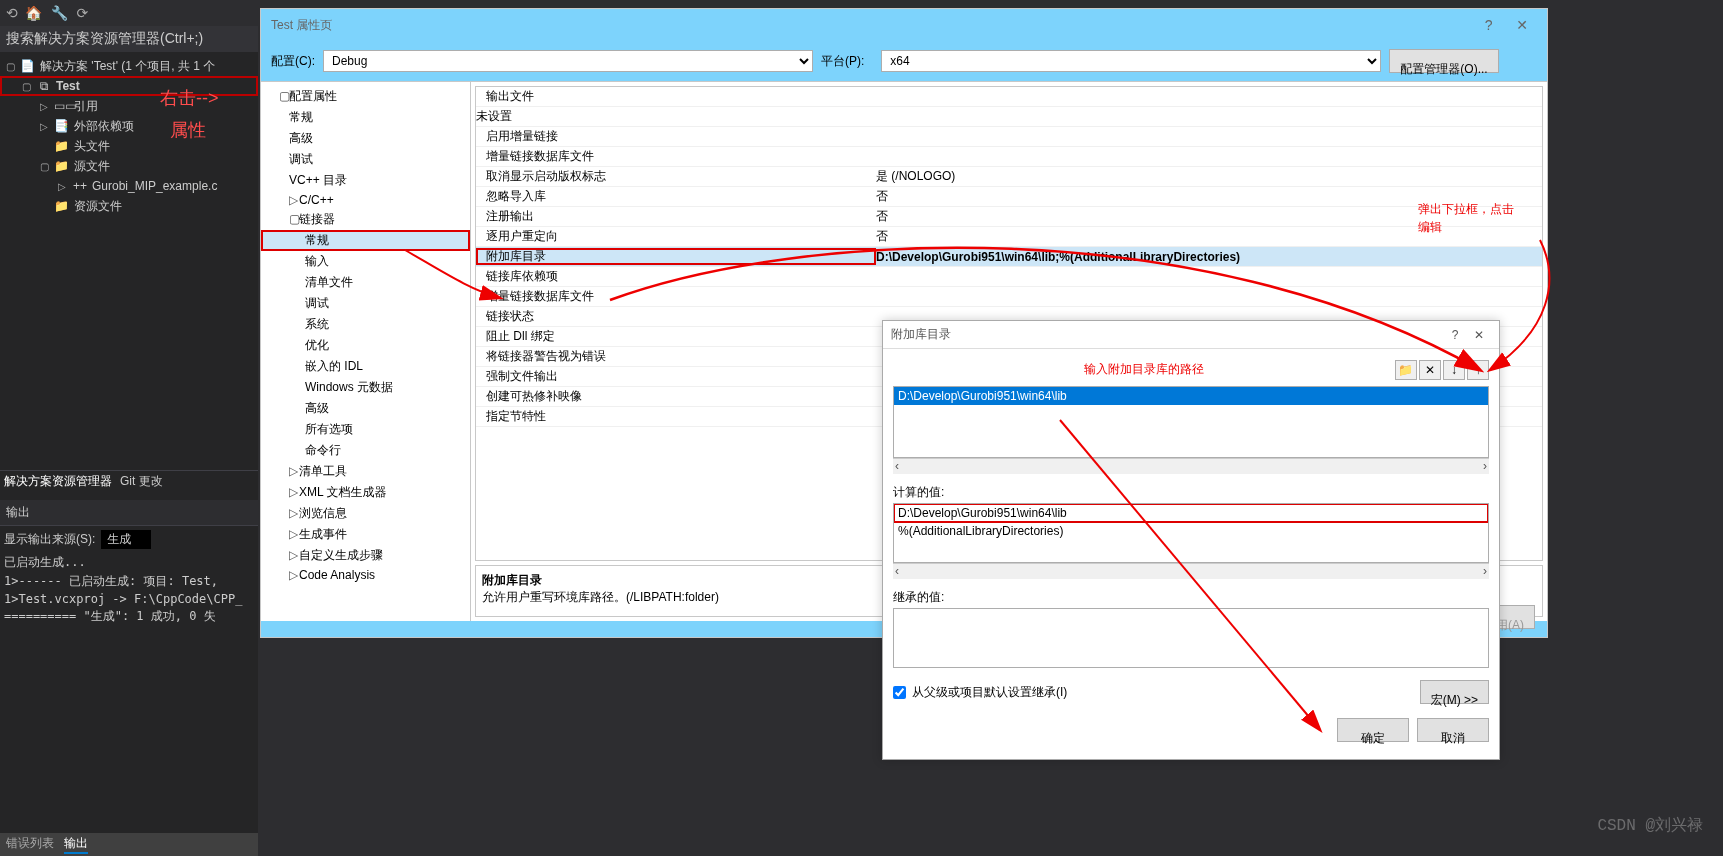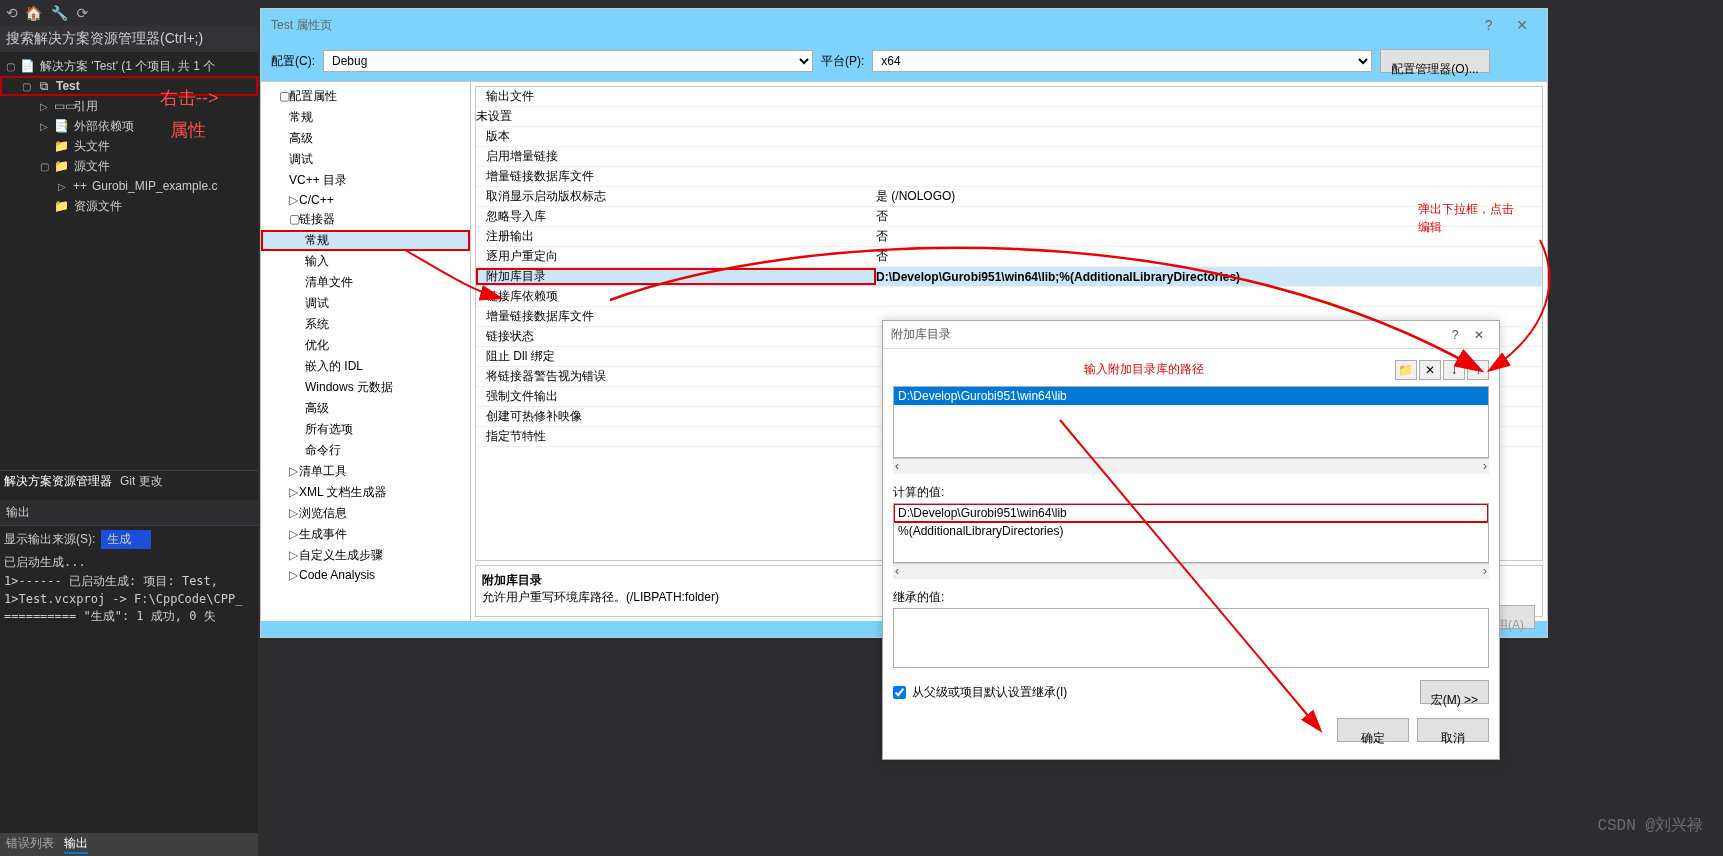--- a/index.html
+++ b/index.html
@@ -25,21 +25,21 @@
 .output-area .line { padding: 1px 4px; font-family: Consolas, monospace; white-space: nowrap; overflow: hidden; }
 
 
 .prop-dialog { position: absolute; left: 260px; top: 8px; width: 1288px; height: 630px; background: #7dd3fc; border: 1px solid #c8c8c8; color: #000; }
 .prop-title { height: 32px; display: flex; align-items: center; justify-content: space-between; padding: 0 10px; color: #666; }
 .prop-title .winbtns span { display: inline-block; width: 30px; text-align: center; color: #666; font-size: 14px; }
 .prop-toolbar { display: flex; align-items: center; gap: 8px; padding: 8px 10px; }
 .prop-toolbar label { color: #000; }
 .prop-toolbar select, .prop-toolbar .combo { border: 1px solid #adadad; background: #fff; height: 22px; padding: 0 4px; }
 .prop-toolbar .combo.wide { flex: 0 0 490px; }
-.prop-toolbar .combo.mid { flex: 0 0 500px; }
+.prop-toolbar .combo.mid { flex: 0 0 500px; margin-left: 9px; }
 .btn { border: 1px solid #adadad; background: #e1e1e1; padding: 11px 10px; height: 22px; cursor: default; }
 .prop-body { display: flex; height: 540px; border-top: 1px solid #c8c8c8; }
 .prop-tree { width: 210px; border-right: 1px solid #c8c8c8; background: #fff; overflow: auto; padding: 4px 0; }
 .prop-tree .pt { padding: 2px 4px 2px 18px; color: #000; white-space: nowrap; }
 .prop-tree .pt.lvl1 { padding-left: 28px; }
 .prop-tree .pt.lvl2 { padding-left: 44px; }
 .prop-tree .pt .ar { display: inline-block; width: 10px; color: #555; }
 .prop-tree .pt.sel { background: #cde6f7; outline: 2px solid #d00; outline-offset: -2px; }
 .prop-grid { flex: 1; background: #fff; display: flex; flex-direction: column; }
 .grid-rows { flex: 1; overflow: auto; border: 1px solid #c8c8c8; margin: 4px; }
@@ -135,21 +135,21 @@
 
   <div style="position:absolute; left:0; top:470px; width:100%; display:flex; gap:8px; padding:2px 4px; border-top:1px solid #3f3f46">
     <span style="color:#fff">解决方案资源管理器</span>
     <span>Git 更改</span>
   </div>
 
   <div class="output-area">
     <div class="panel-label">输出</div>
     <div style="display:flex; gap:6px; padding:4px; align-items:center">
       <span>显示输出来源(S):</span>
-      <span style="background:#1d4ed8; padding:1px 20px 1px 6px">生成</span>
+      <span style="background:#000000; padding:1px 20px 1px 6px">生成</span>
     </div>
     <div class="line">已启动生成...</div>
     <div class="line">1&gt;------ 已启动生成: 项目: Test,</div>
     <div class="line">1&gt;Test.vcxproj -&gt; F:\CppCode\CPP_</div>
     <div class="line">========== "生成": 1 成功, 0 失</div>
   </div>
 
   <div class="bottom-tabs">
     <span class="t">错误列表</span>
     <span class="t active">输出</span>
@@ -203,24 +203,20 @@
     </div>
     <div class="prop-grid">
       <div class="grid-rows" id="grid-rows">
           <div class="grow">
             <span class="k">输出文件</span>
           </div>
           <div class="grow">
             <span class="v">未设置</span>
           </div>
           <div class="grow">
-            <span class="k">版本</span>
-            <span class="v"></span>
-          </div>
-          <div class="grow">
             <span class="k">启用增量链接</span>
           </div>
           <div class="grow">
             <span class="k">增量链接数据库文件</span>
           </div>
           <div class="grow">
             <span class="k">取消显示启动版权标志</span>
             <span class="v">是 (/NOLOGO)</span>
           </div>
           <div class="grow">

